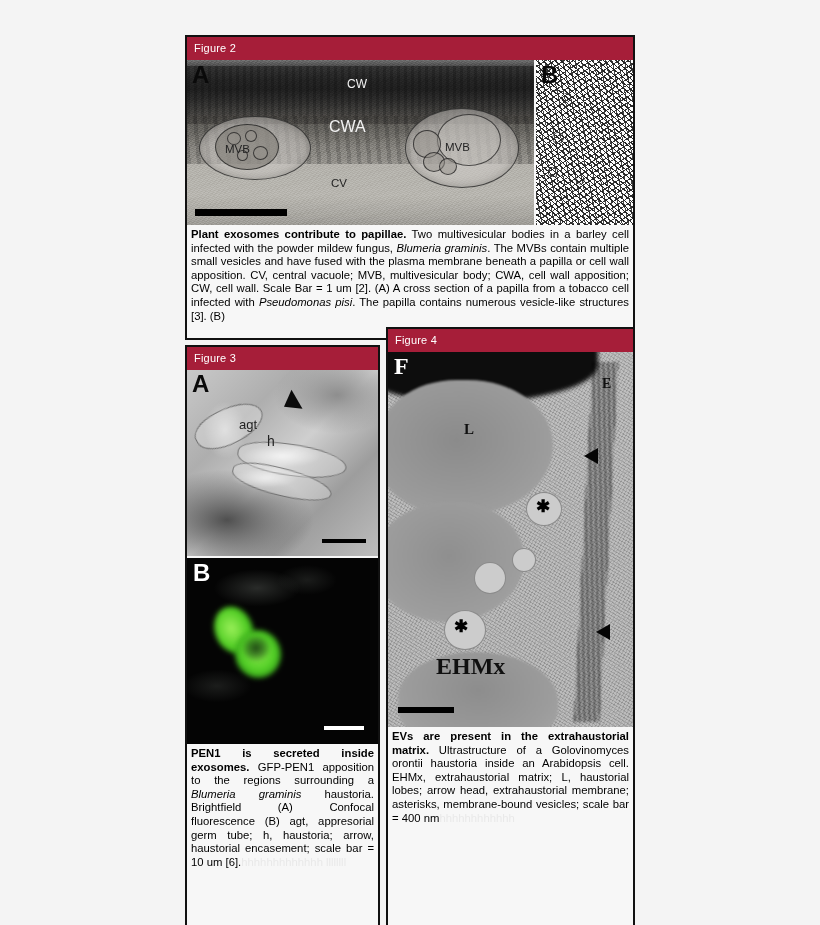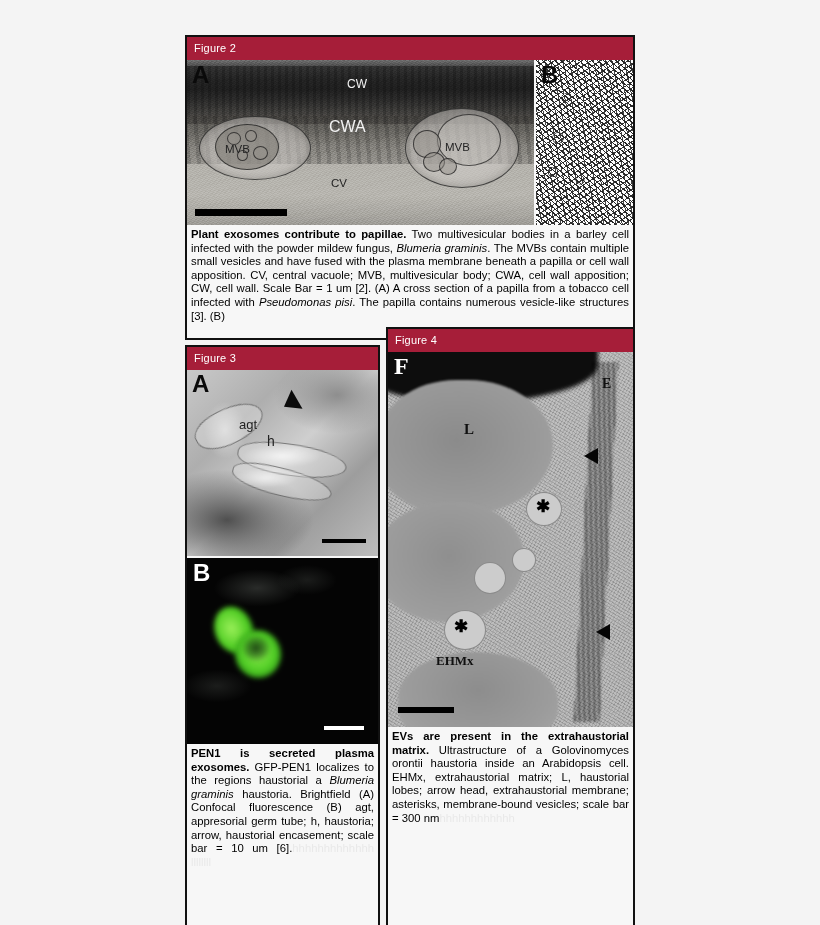--- a/index.html
+++ b/index.html
@@ -392,21 +392,21 @@
                   transform: rotate(-14deg);"></div>
       <div class="gfp-blob" style="left:56px; top:78px; width:26px; height:24px;
                   background: radial-gradient(ellipse at 50% 50%, rgba(18,52,14,0.92) 0%, rgba(40,110,25,0.35) 70%, rgba(0,0,0,0) 100%);"></div>
 
       <div class="scalebar scalebar-white" style="right:14px; bottom:14px; width:40px; height:4px;"></div>
 
       <span class="panel-letter pl-white" style="left:6px; top:3px; font-size:24px;">B</span>
     </div>
 
     <div class="fig-caption">
-      <b>PEN1 is secreted plasma exosomes.</b><span> GFP-PEN1 localizes to the regions haustorial a </span><i>Blumeria graminis</i><span> haustoria. Brightfield (A) Confocal fluorescence (B) agt, appresorial germ tube; h, haustoria; arrow, haustorial encasement; scale bar = 10 um [6].</span><span class="watermark">hhhhhhhhhhhhh  llllllll</span>
+      <b>PEN1 is secreted inside exosomes.</b><span> GFP-PEN1 apposition to the regions surrounding a </span><i>Blumeria graminis</i><span> haustoria. Brightfield (A) Confocal fluorescence (B) agt, appresorial germ tube; h, haustoria; arrow, haustorial encasement; scale bar = 10 um [6].</span><span class="watermark">hhhhhhhhhhhhh  llllllll</span>
     </div>
   </div>
 
   <div class="fig-block" id="fig4">
 
     <div class="fig-header">Figure 4</div>
 
     <div id="f4-panel">
       <div id="f4-tex"></div>
       <div id="f4-dark-top"></div>
@@ -421,25 +421,25 @@
       <div class="f4-vesicle" style="left:124px; top:196px; width:22px; height:22px;"></div>
 
       <span class="asterisk" style="left:148px; top:146px;">✱</span>
       <span class="asterisk" style="left:66px; top:266px;">✱</span>
 
       <div class="arrowhead-sm" style="left:196px; top:96px;"></div>
       <div class="arrowhead-sm" style="left:208px; top:272px;"></div>
 
       <span class="serif-label" style="left:214px; top:25px; font-size:14px;">E</span>
       <span class="serif-label" style="left:76px; top:70px; font-size:15px;">L</span>
-      <span class="serif-label" style="left:48px; top:302px; font-size:13px;">EHMx</span>
+      <span class="serif-label" style="left:48px; top:302px; font-size:24px;">EHMx</span>
 
       <div class="scalebar" style="left:10px; bottom:14px; width:56px; height:6px;"></div>
 
       <span class="panel-letter pl-white" style="left:6px; top:2px; font-size:24px; font-family:'Liberation Serif', serif;">F</span>
     </div>
 
     <div class="fig-caption">
-      <b>EVs are present in the extrahaustorial matrix.</b><span> Ultrastructure of a Golovinomyces orontii haustoria inside an Arabidopsis cell. EHMx, extrahaustorial matrix; L, haustorial lobes; arrow head, extrahaustorial membrane; asterisks, membrane-bound vesicles; scale bar = 300 nm</span><span class="watermark">hhhhhhhhhhhh</span>
+      <b>EVs are present in the extrahaustorial matrix.</b><span> Ultrastructure of a Golovinomyces orontii haustoria inside an Arabidopsis cell. EHMx, extrahaustorial matrix; L, haustorial lobes; arrow head, extrahaustorial membrane; asterisks, membrane-bound vesicles; scale bar = 400 nm</span><span class="watermark">hhhhhhhhhhhh</span>
     </div>
   </div>
 
 </div>
 
 </body></html>

